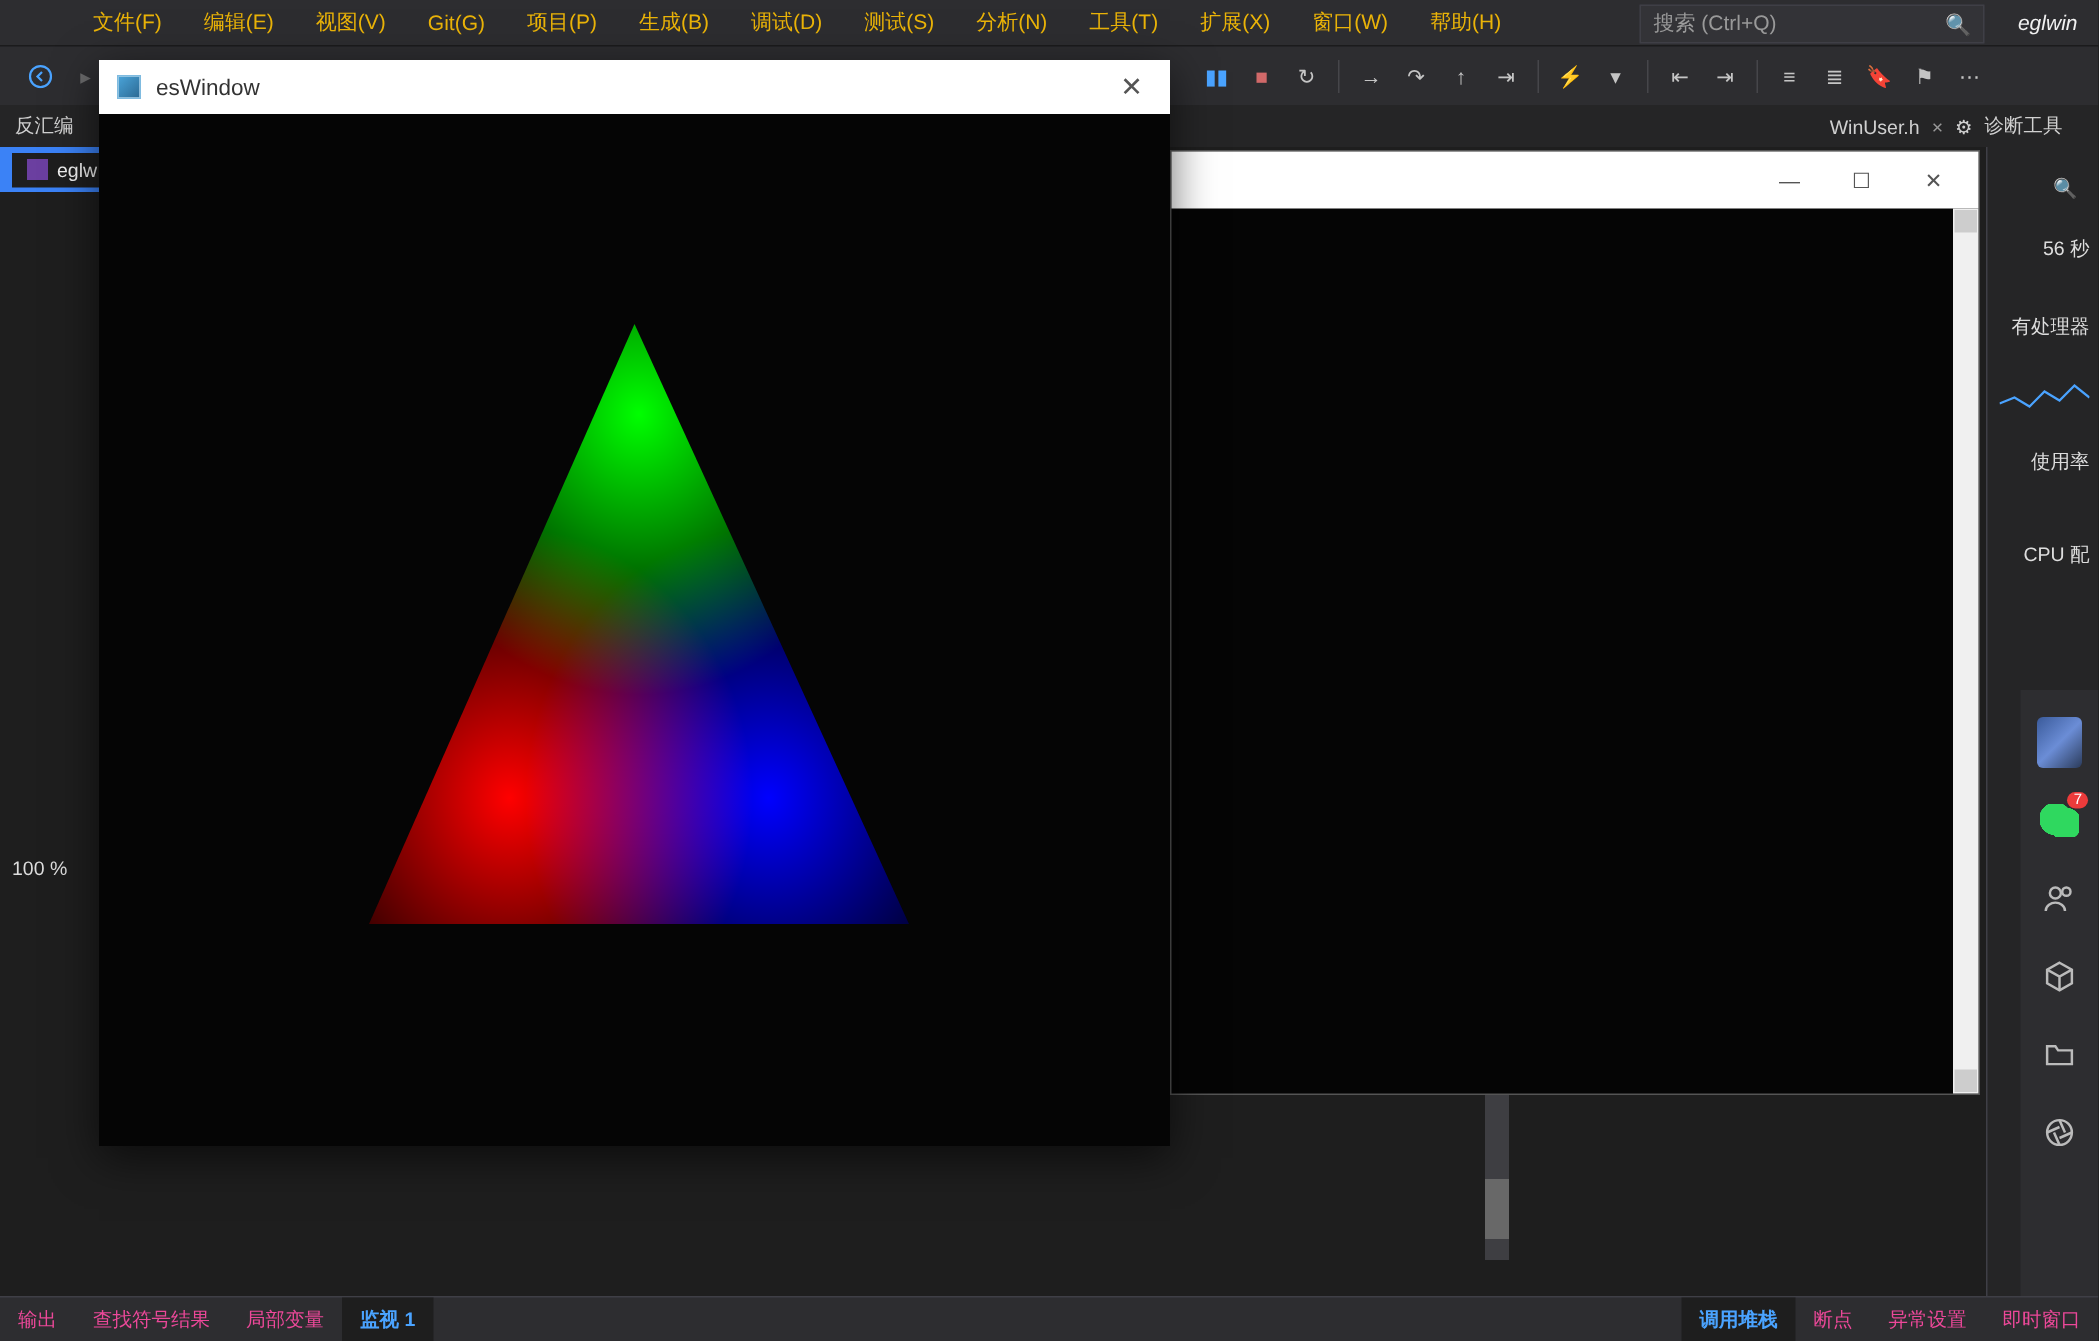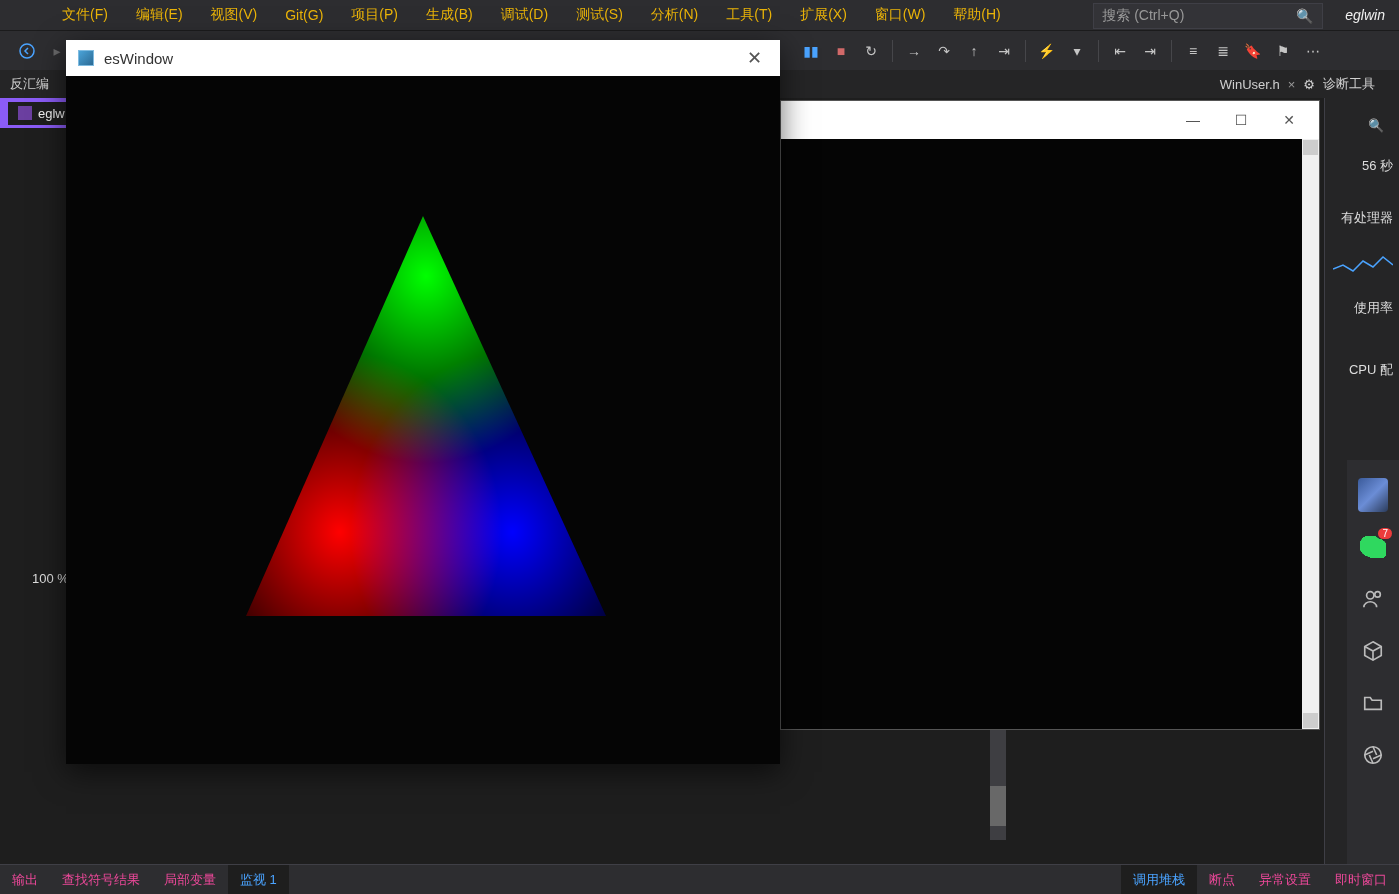--- a/index.html
+++ b/index.html
@@ -94,21 +94,21 @@
   margin-left: auto;
   display: flex;
   align-items: center;
   gap: 8px;
   padding-right: 24px;
 }
 
 
 .filetab-row {
   height: 30px;
-  background: #8b5cf6;
+  background: #3b82f6;
   display: flex;
   align-items: center;
   padding-left: 8px;
 }
 .filetab {
   background: #1e1e1e;
   padding: 4px 10px;
   display: flex;
   align-items: center;
   gap: 6px;
@@ -200,21 +200,21 @@
   align-items: stretch;
   border-top: 1px solid #3f3f46;
 }
 .bottom-strip .btab {
   padding: 0 12px;
   display: flex;
   align-items: center;
   color: #ec4899;
   font-size: 13px;
 }
-.bottom-strip .btab.active { color: #4aa3ff; background: #1e1e1e; }
+.bottom-strip .btab.active { color: #4aa3ff; background: #1e1e1e; font-weight: bold; }
 .bottom-strip .bspacer { flex: 1; }
 
 
 .secondary-window {
   position: absolute;
   left: 780px;
   top: 100px;
   width: 540px;
   height: 630px;
   background: #050505;
@@ -293,21 +293,20 @@
   position: absolute;
   left: 8px;
   top: 566px;
   height: 24px;
   width: 55px;
   display: flex;
   align-items: center;
   color: #ddd;
   font-size: 13px;
   z-index: 2;
-  margin-left: 24px;
 }
 </style>
 </head>
 <body>
 
 <div class="titlebar">
   <svg class="vs-logo" viewBox="0 0 24 24">
       <path fill="#b179f1" d="M17 2l5 3v14l-5 3-9-8-5 3-1-1V8l1-1 5 3 9-8z"></path>
       <path fill="#7b3fc9" d="M17 6v12l-6-6z"></path>
     </svg>

